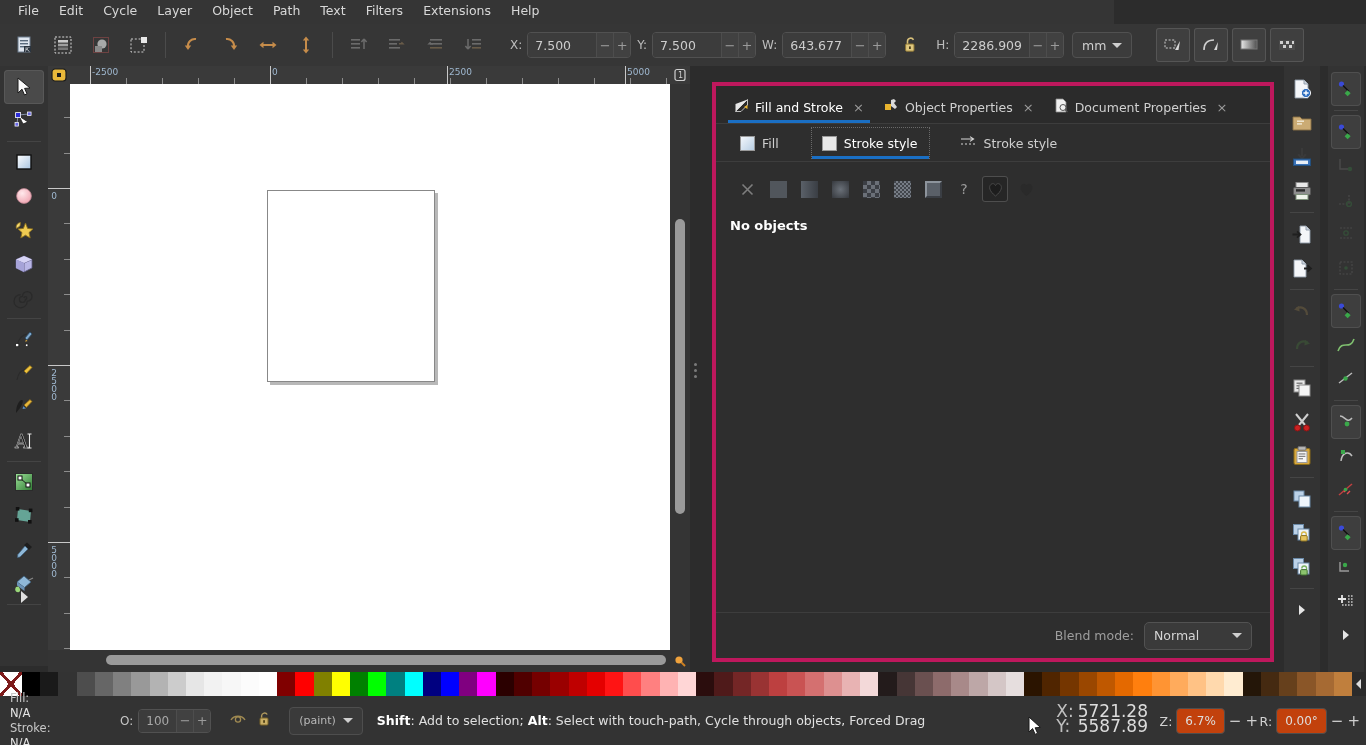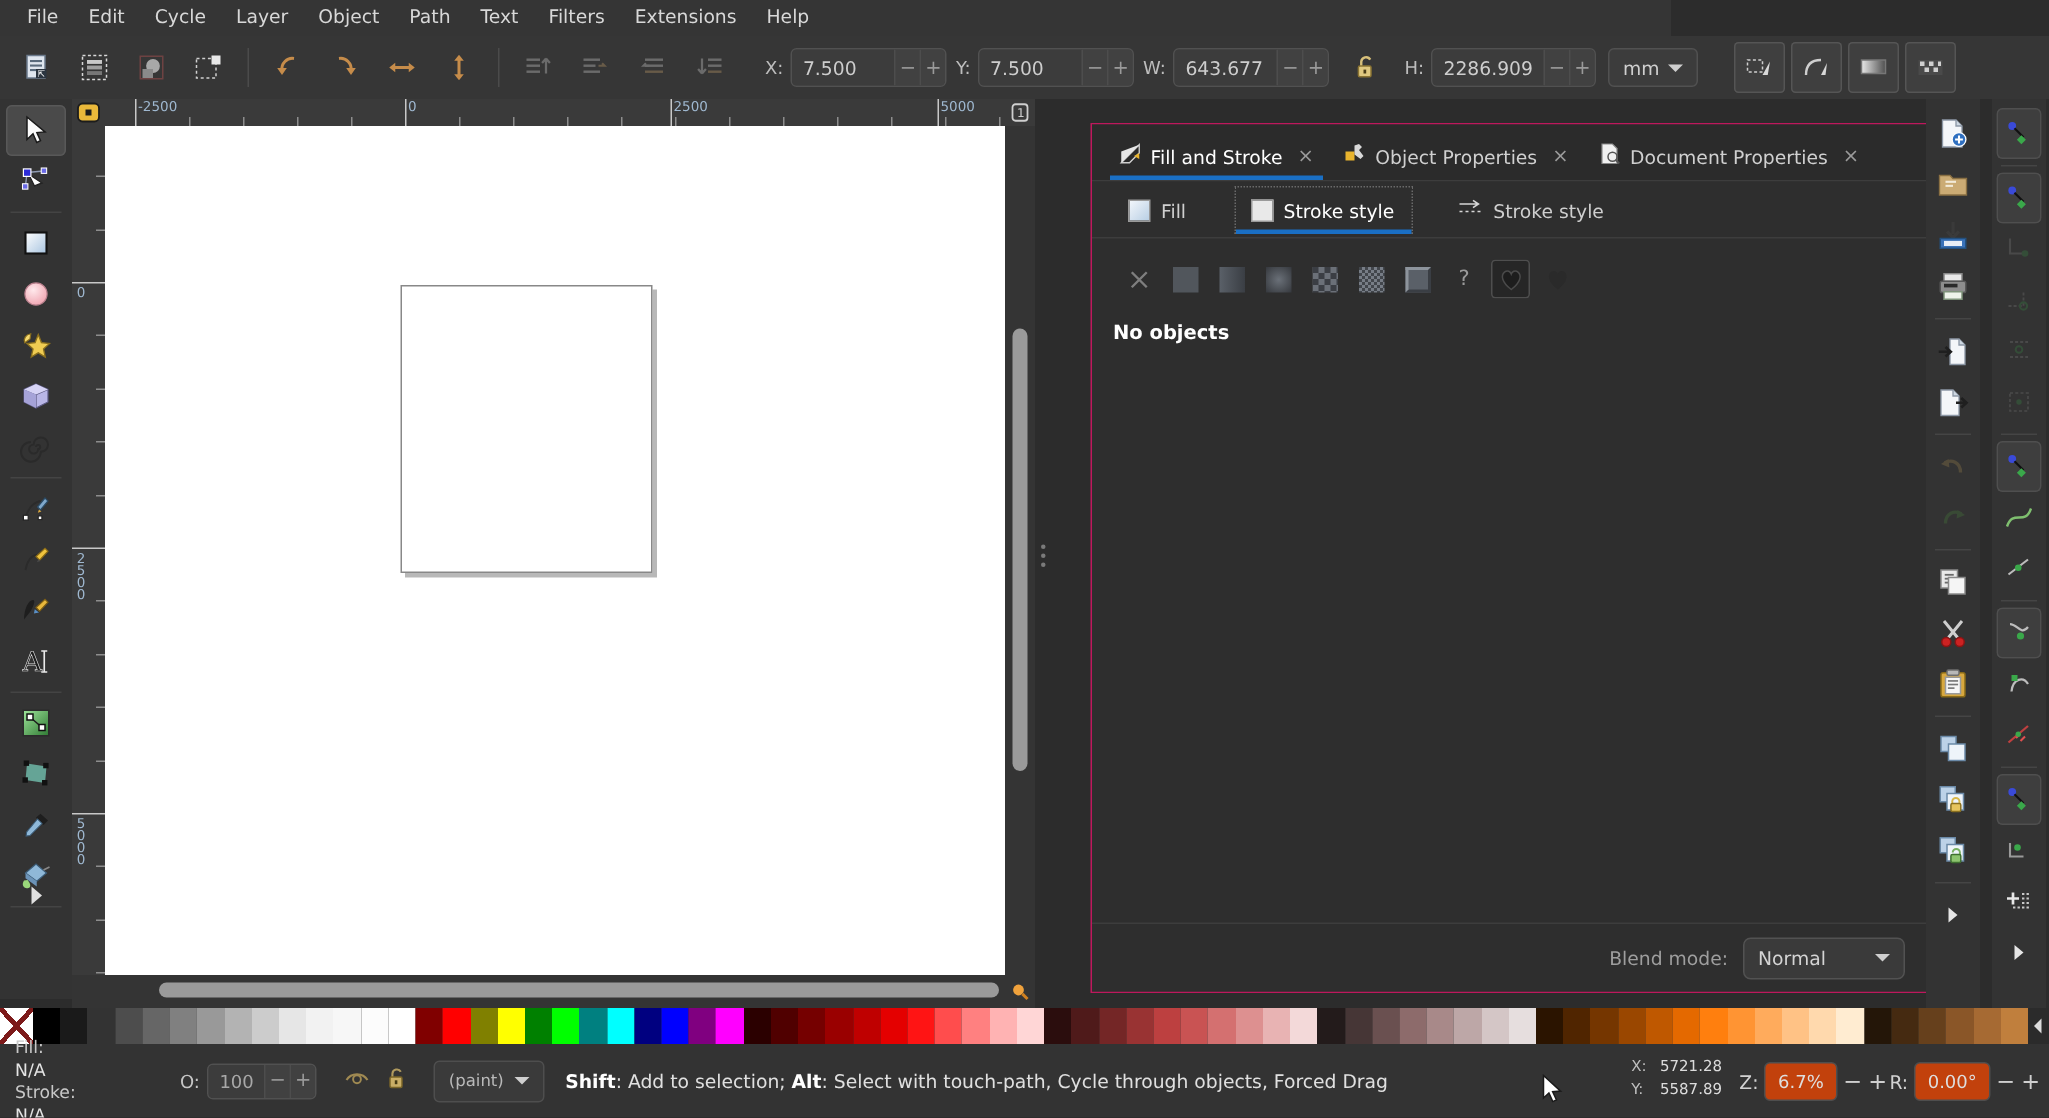--- a/index.html
+++ b/index.html
@@ -131,22 +131,22 @@
     position: absolute; left: 58px; top: 5px; width: 560px; height: 10px;
     background: #9a9a9a; border-radius: 5px;
   }
   .canvas-expander {
     position: absolute; left: 0px; top: 580px; width: 48px; height: 34px;
     display: flex; align-items: center; justify-content: center;
   }
 
   
   .dock {
-    position: absolute; left: 727px; top: 82px; width: 562px; height: 580px;
-    background: #2e2e2e; border: 1px solid #be185d;
+    position: absolute; left: 712px; top: 82px; width: 562px; height: 580px;
+    background: #2e2e2e; border: 4px solid #be185d;
   }
   .dock-grip {
     position: absolute; left: 690px; top: 355px; width: 10px; height: 30px;
     display: flex; flex-direction: column; align-items: center; justify-content: center; gap: 3px;
   }
   .dock-grip i { width: 3px; height: 3px; border-radius: 50%; background: #7a7a7a; display: block; }
 
   .dock-tabs {
     display: flex; align-items: flex-end; height: 38px;
     background: #2b2b2b; border-bottom: 1px solid #3d3d3d;
@@ -259,21 +259,21 @@
   .stat-icons { display: flex; align-items: center; gap: 10px; margin-left: 18px; }
   .layersel {
     display: flex; align-items: center; gap: 7px; margin-left: 16px;
     background: #3a3a3a; border: 1px solid #4e4e4e; border-radius: 4px;
     height: 28px; padding: 0 9px; color: #b9b9b9; font-size: 11px;
   }
   .statusmsg { margin-left: 14px; font-size: 12.5px; color: #e0e0e0; white-space: nowrap; }
   .statusmsg b { color: #ffffff; }
   .coords {
     position: absolute; right: 218px; top: 8px;
-    font-size: 10px; color: #dcdcdc; line-height: 15px; margin-left: 44px;
+    font-size: 17px; color: #dcdcdc; line-height: 15px; margin-left: 44px;
   }
   .coords .ck { color: #c0c0c0; display: inline-block; width: 16px; }
   .zoomgrp {
     position: absolute; right: 108px; top: 12px;
     display: flex; align-items: center; gap: 4px;
   }
   .rotgrp {
     position: absolute; right: 6px; top: 12px;
     display: flex; align-items: center; gap: 4px;
   }

